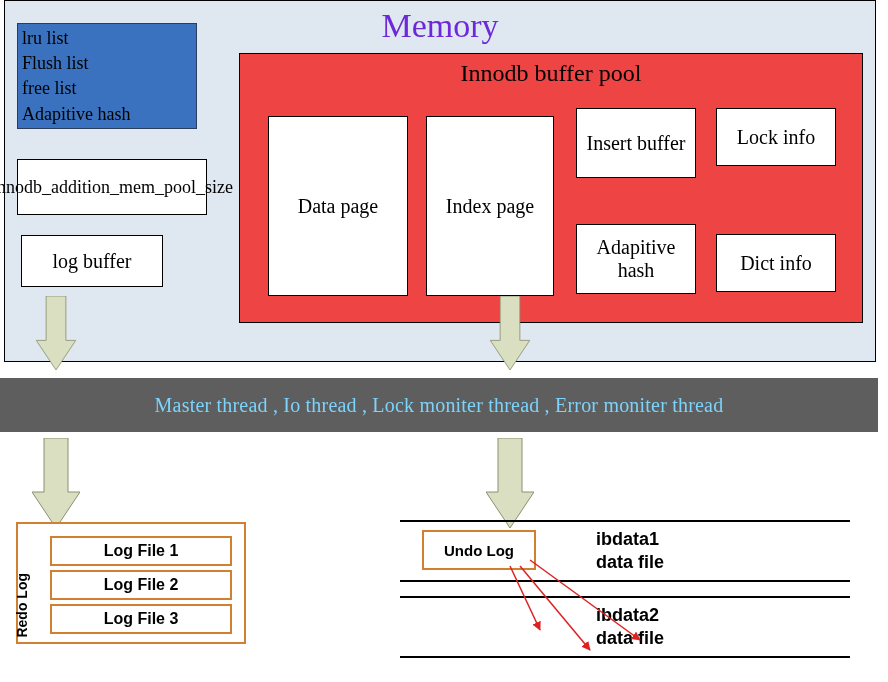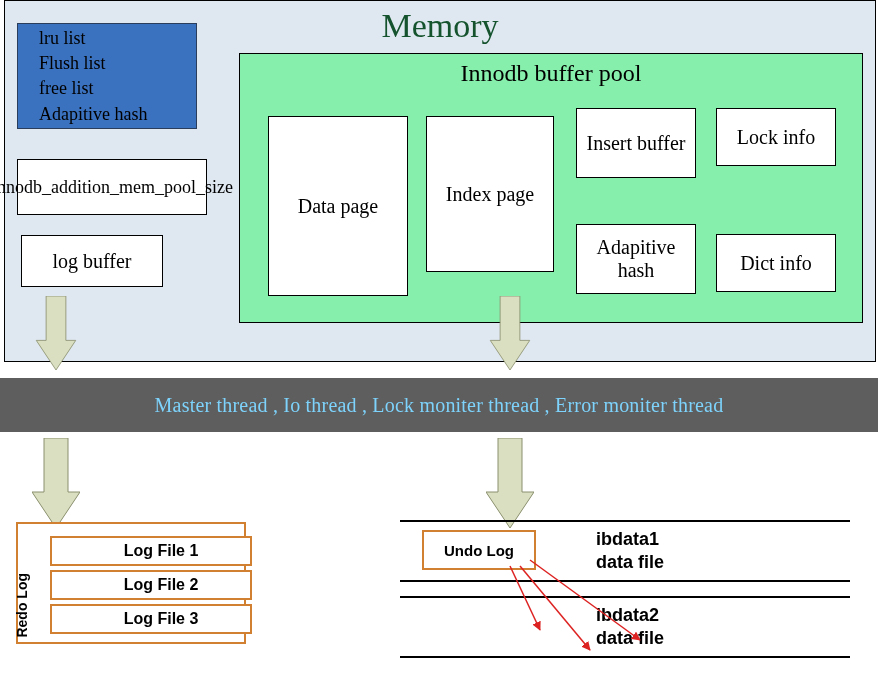--- a/index.html
+++ b/index.html
@@ -16,31 +16,31 @@
     left: 4px; top: 0;
     width: 870px; height: 360px;
     background: #dfe7f0;
     border: 1px solid #000;
   }
   .memory-title {
     position: absolute;
     left: 50%; top: 6px;
     transform: translateX(-50%);
     font-size: 34px;
-    color: #14532d;
+    color: #6d28d9;
   }
   .blue-box {
     position: absolute;
     left: 12px; top: 22px;
     width: 180px; height: 106px;
     background: #3b72bf;
     border: 1px solid #2a3d5a;
     color: #000;
     font-size: 18px;
-    padding: 2px 21px;
+    padding: 2px 4px;
     line-height: 1.4;
     box-sizing: border-box;
   }
   .mem-pool-box {
     position: absolute;
     left: 12px; top: 158px;
     width: 190px; height: 56px;
     border: 1px solid #000;
     background: #fff;
     font-size: 18px;
@@ -56,40 +56,40 @@
     border: 1px solid #000;
     background: #fff;
     font-size: 20px;
     display: flex; align-items: center; justify-content: center;
   }
   .buffer-pool {
     position: absolute;
     left: 234px; top: 52px;
     width: 622px; height: 268px;
     border: 1px solid #000;
-    background: #86efac;
+    background: #ef4444;
   }
   .bp-title {
     position: absolute;
     left: 50%; top: 6px;
     transform: translateX(-50%);
     font-size: 24px;
   }
   .bp-cell {
     position: absolute;
     border: 1px solid #000;
     background: #fff;
     font-size: 20px;
     display: flex; align-items: center; justify-content: center;
     text-align: center;
     box-sizing: border-box;
     padding: 2px;
   }
   .bp-data   { left: 28px;  top: 62px; width: 140px; height: 180px; }
-  .bp-index  { left: 186px; top: 62px; width: 128px; height: 156px; align-items: center; }
+  .bp-index  { left: 186px; top: 62px; width: 128px; height: 180px; align-items: center; }
   .bp-insert { left: 336px; top: 54px; width: 120px; height: 70px; text-align: center; }
   .bp-lock   { left: 476px; top: 54px; width: 120px; height: 58px; }
   .bp-ah     { left: 336px; top: 170px; width: 120px; height: 70px; }
   .bp-dict   { left: 476px; top: 180px; width: 120px; height: 58px; }
 
   .threads-bar {
     position: absolute;
     left: 0; top: 378px;
     width: 878px; height: 54px;
     background: #5e5e5e;
@@ -117,21 +117,21 @@
   }
   .redo-file {
     position: absolute;
     left: 32px;
     width: 178px; height: 26px;
     border: 2px solid #d08030;
     background: #fff;
     font-family: Arial, sans-serif;
     font-weight: bold;
     font-size: 16px;
-    display: flex; align-items: center; justify-content: center; padding-left: 20px;
+    display: flex; align-items: center; justify-content: center;
   }
   .redo-f1 { top: 12px; }
   .redo-f2 { top: 46px; }
   .redo-f3 { top: 80px; }
   .cursor-icon {
     position: absolute;
     left: 20px; top: 520px;
     font-size: 18px;
     transform: rotate(-10deg);
   }

